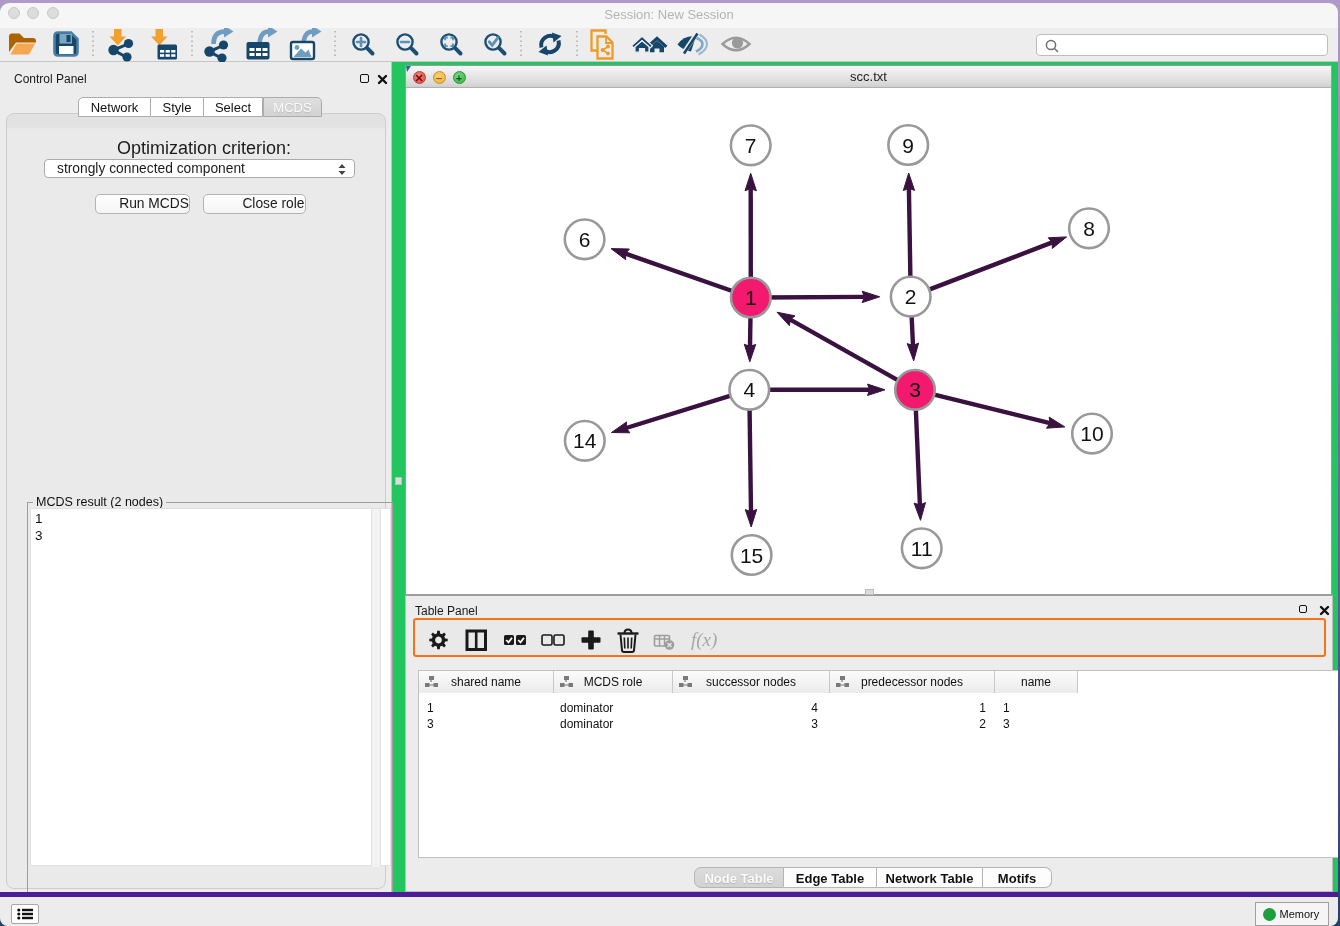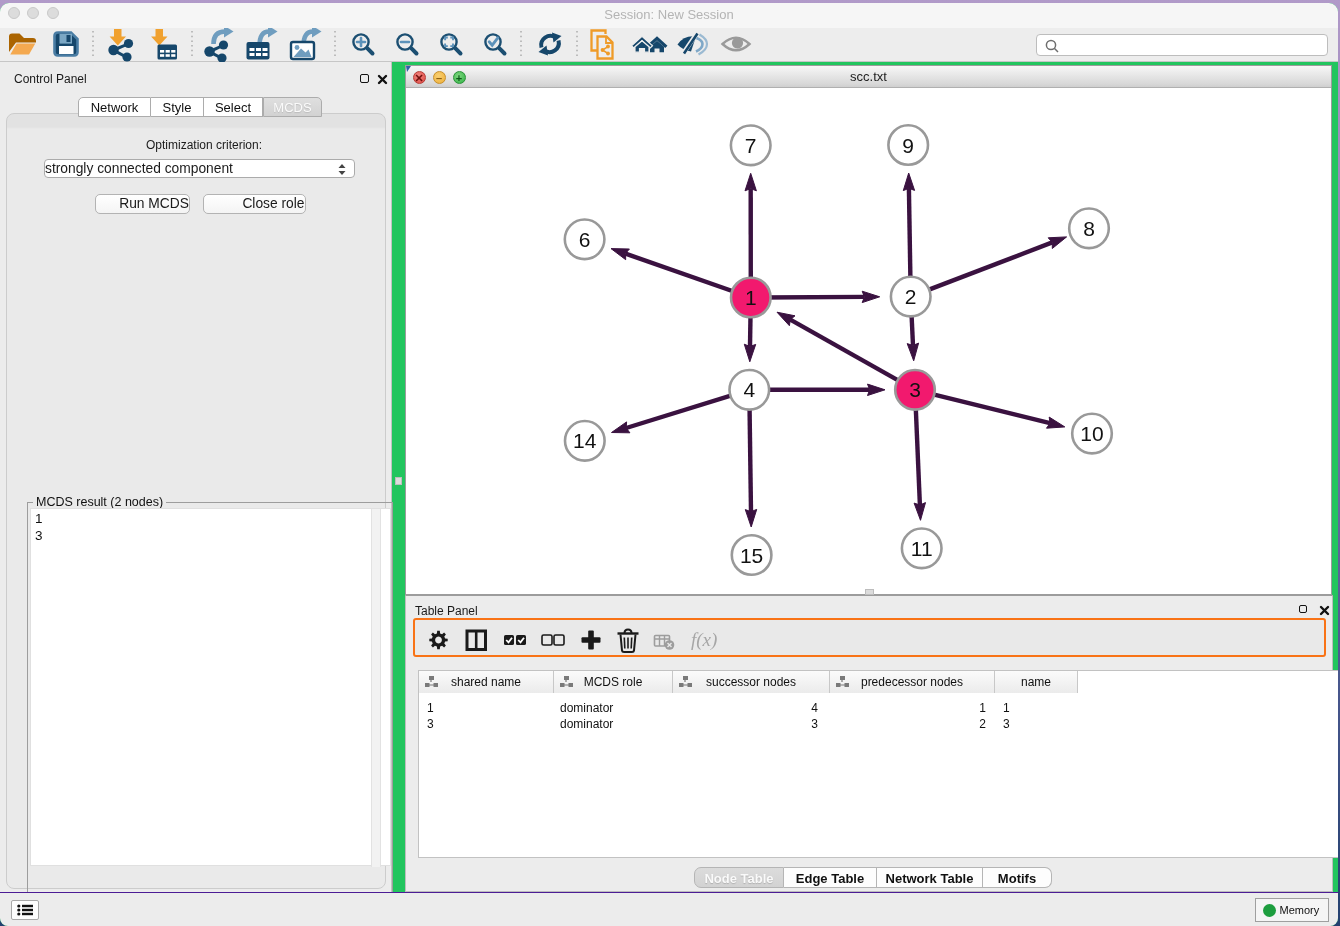--- a/index.html
+++ b/index.html
@@ -24,21 +24,21 @@
 .ntitle{position:absolute;left:0;top:0;width:100%;height:22px;background:linear-gradient(#f7f7f7,#d8d8d8 85%,#cfcfcf);border-bottom:1px solid #b0b0b0}
 .mbtn{position:absolute;top:4.5px;width:13px;height:13px;border-radius:50%;font-size:11px;line-height:13px;text-align:center;font-weight:700}
 
 .tpanel{position:absolute;left:405px;top:592px;width:928px;height:297px;background:#ececec;border:1px solid #bdbdbd;border-top:1px solid #9c9c9c}
 .ttool{position:absolute;left:7px;top:22px;width:913px;height:39px;background:#e9e9e9;border:2px solid #f97316;border-radius:3px}
 .tbl{position:absolute;left:12px;top:74px;width:990px;height:188px;background:#fff;border:1px solid #c2c2c2}
 .th{position:absolute;top:0;height:22px;background:linear-gradient(#fbfbfb,#ebebeb);border-right:1px solid #c8c8c8;font-size:12px;color:#111;text-align:center;line-height:22px}
 .td{position:absolute;height:16px;font-size:12px;color:#111;line-height:16px}
 .btab{position:absolute;top:271px;height:21px;line-height:21px;font-size:13px;font-weight:700;text-align:center;background:#fdfdfd;border:1px solid #b5b5b5;color:#111}
 
-.sbar{position:absolute;left:0;top:889px;width:100%;height:34px;background:#ececec;border-top:1px solid #4c1d95}
+.sbar{position:absolute;left:0;top:889px;width:100%;height:34px;background:#ececec;border-top:5px solid #4c1d95}
 </style></head>
 <body>
 <div class="win">
   <div class="titlebar">
     <div class="tl" style="left:7.5px"></div>
     <div class="tl" style="left:26.5px"></div>
     <div class="tl" style="left:46.5px"></div>
     <div class="title">Session: New Session</div>
   </div>
   <div class="toolbar" id="toolbar"><svg width="1338" height="34" viewBox="0 28 1338 34">
@@ -188,22 +188,22 @@
   <div class="phead" style="position:absolute;left:14px;top:10px">Control Panel</div>
   <div style="position:absolute;left:360px;top:12px;width:9px;height:9px;border:1.6px solid #111;border-radius:2px"></div>
   <svg style="position:absolute;left:377px;top:12px" width="11" height="11">
         <path d="M2 2 L9 9 M9 2 L2 9" stroke="#111" stroke-width="2.4" stroke-linecap="round"></path>
       </svg>
   <div class="tab" style="left:78px;top:35px;width:73px;border-radius:5px 0 0 0;z-index:3">Network</div>
   <div class="tab" style="left:151px;top:35px;width:53px;border-left:none;z-index:3">Style</div>
   <div class="tab" style="left:204px;top:35px;width:59px;border-left:none;z-index:3">Select</div>
   <div class="tab tabsel" style="left:263px;top:35px;width:59px;border-radius:0 5px 0 0;z-index:3">MCDS</div>
   <div class="ccontent"></div>
-  <div style="position:absolute;left:8px;top:76px;width:392px;text-align:center;font-size:12px;color:#1c1c1c">Optimization criterion:</div>
-  <div style="position:absolute;left:44px;top:97px;width:311px;height:19px;background:#fff;border:1px solid #ababab;border-radius:4px;font-size:13.8px;color:#1c1c1c;line-height:17px;">strongly connected component
+  <div style="position:absolute;left:8px;top:76px;width:392px;text-align:center;font-size:18px;color:#1c1c1c">Optimization criterion:</div>
+  <div style="position:absolute;left:44px;top:97px;width:311px;height:19px;background:#fff;border:1px solid #ababab;border-radius:4px;font-size:13.8px;color:#1c1c1c;line-height:17px;padding-left:12px">strongly connected component
     <svg width="10" height="13" style="position:absolute;right:7px;top:2.5px">
           <path d="M1.5 5 L5 1 L8.5 5 Z M1.5 8 L5 12 L8.5 8 Z" fill="#444"></path>
         </svg>
   </div>
   <div class="btn" style="left:94.5px;top:131.5px;width:95.5px">Run MCDS</div>
   <div class="btn" style="left:202.5px;top:131.5px;width:103px">Close role</div>
   <div style="position:absolute;left:27px;top:440px;width:366px;height:417px;border:1px solid #9d9d9d">
     <div style="position:absolute;left:5px;top:-8px;background:#eaeaea;padding:0 3px;font-size:12.5px;color:#111">MCDS result (2 nodes)</div>
     <div style="position:absolute;left:2px;top:5px;width:361px;height:358px;background:#fff;border:1px solid #e0e0e0">
       <div style="position:absolute;left:4px;top:1px;font-size:13.5px;line-height:17px;color:#111">1<br>3</div>

